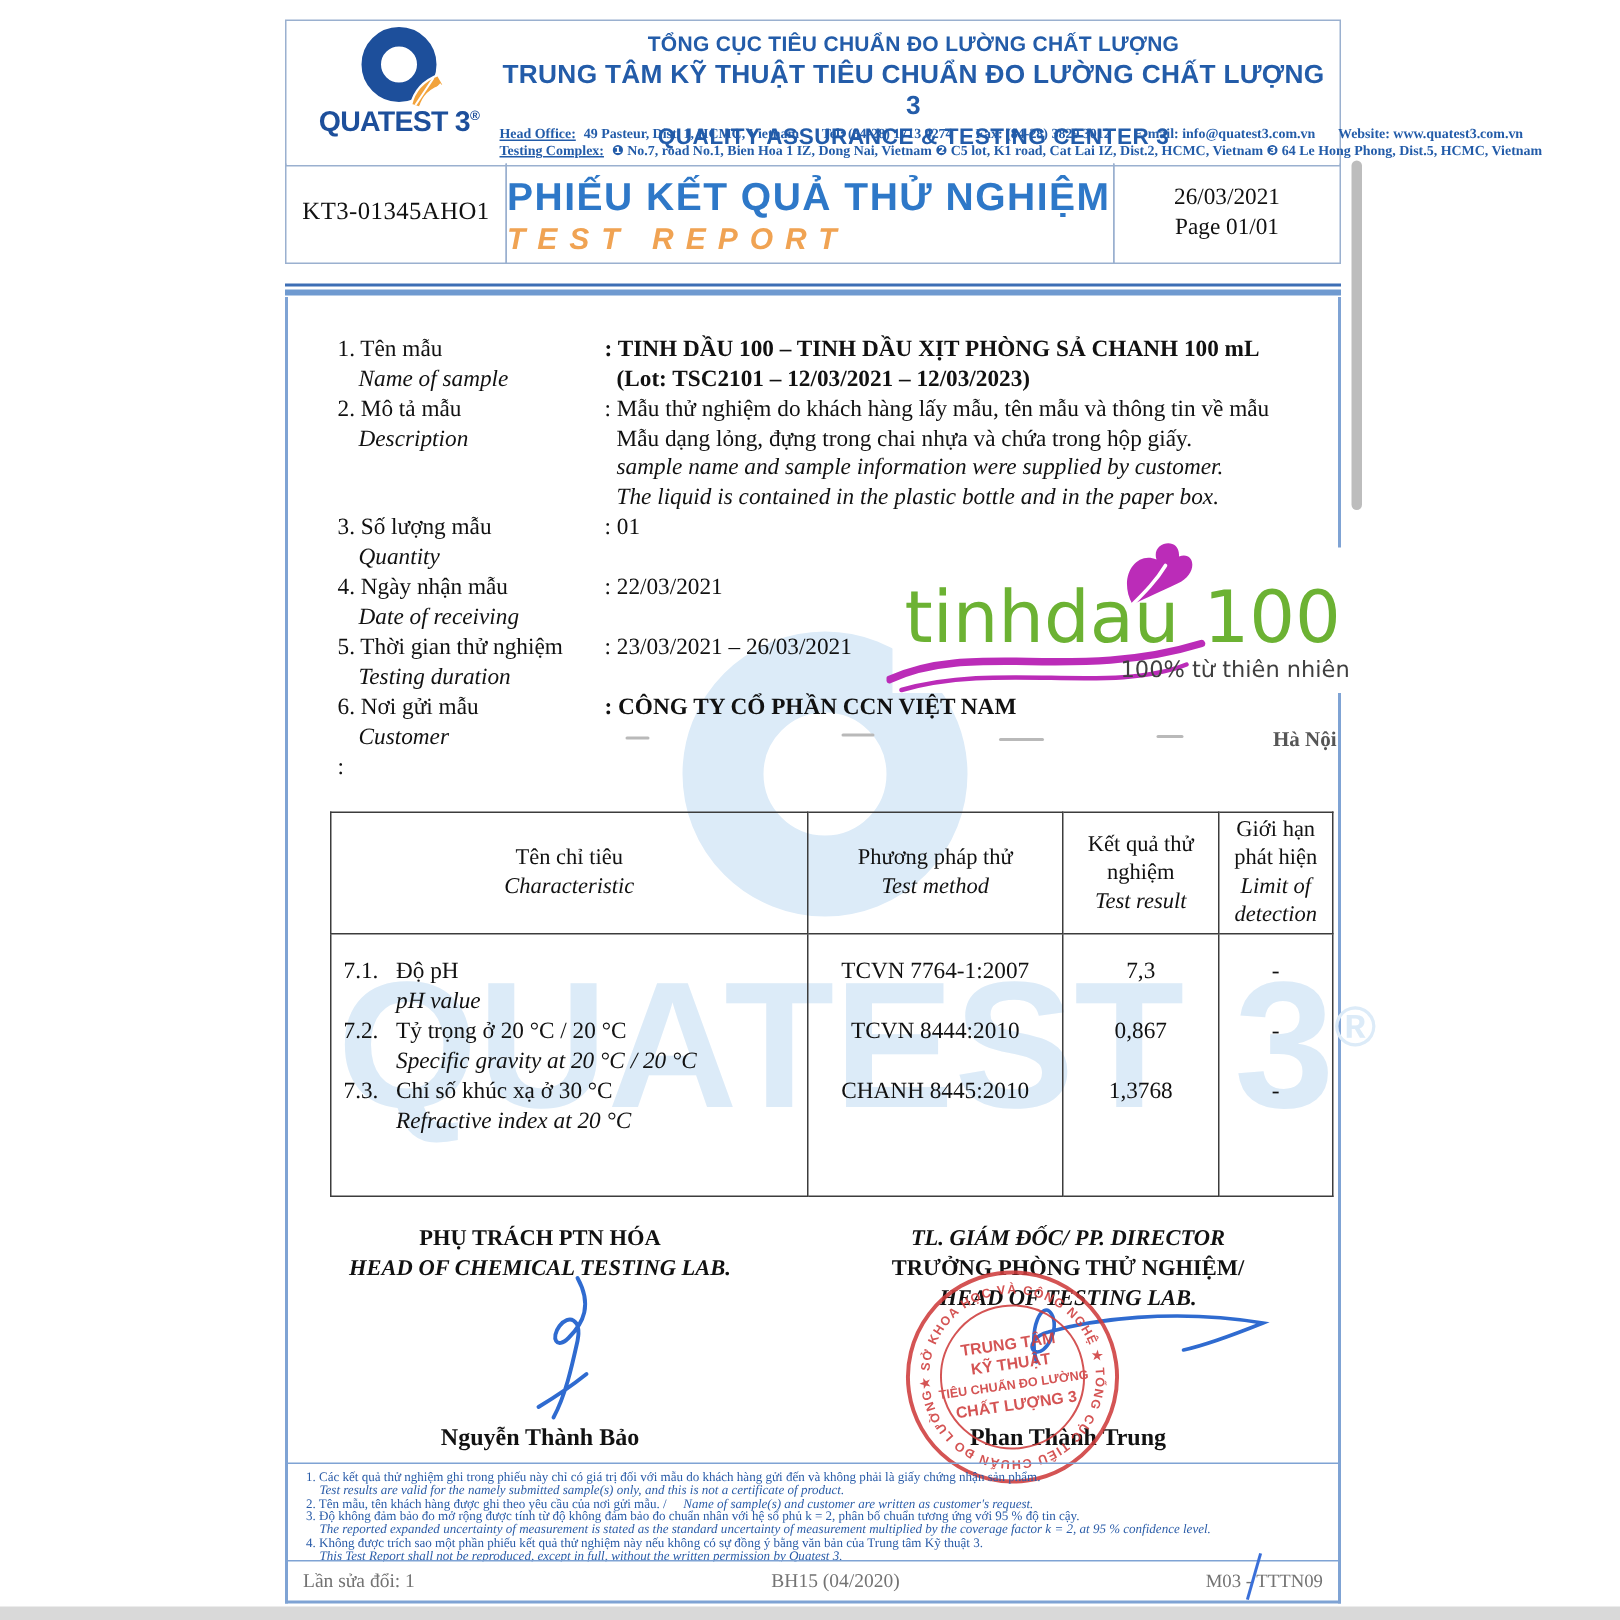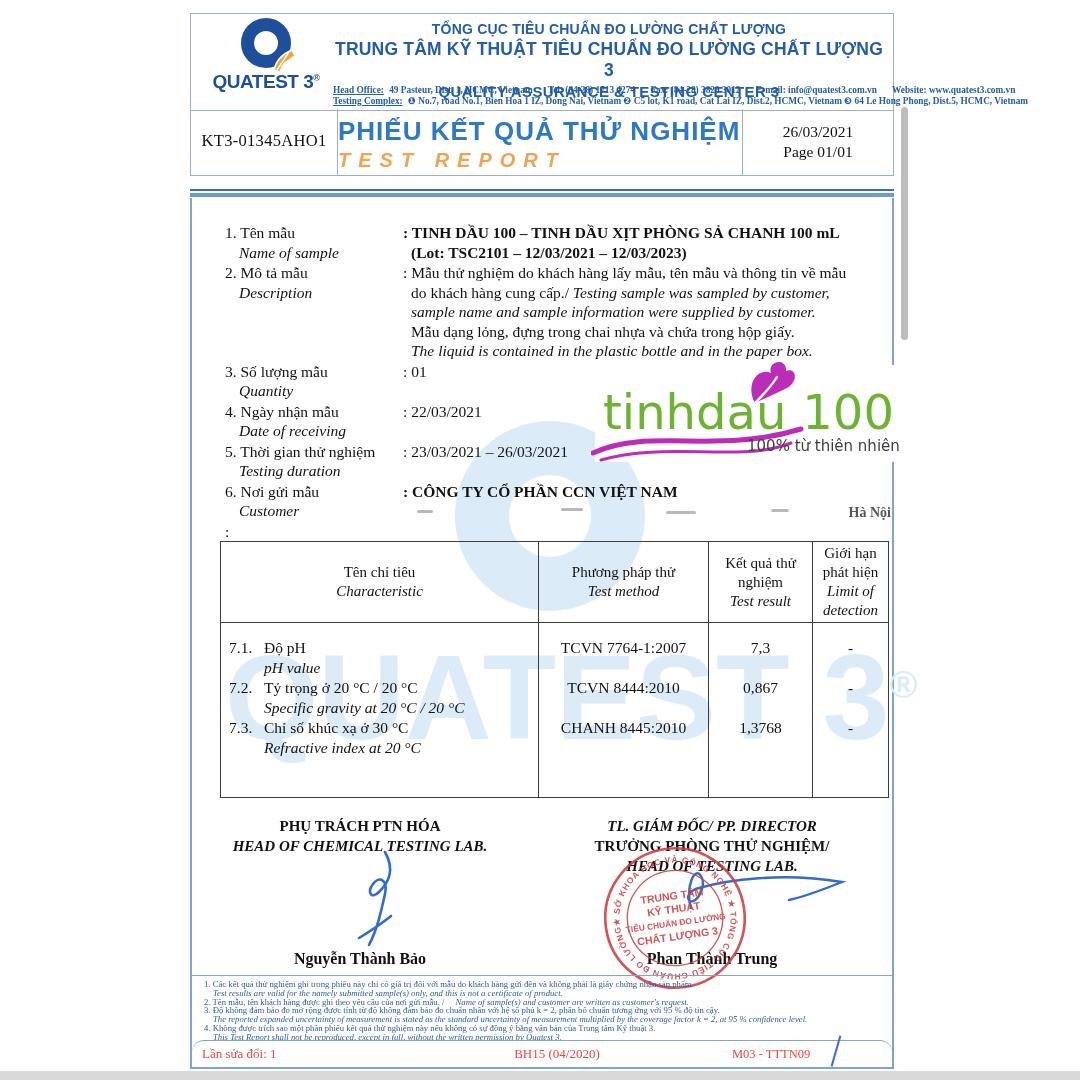--- a/index.html
+++ b/index.html
@@ -91,24 +91,24 @@
   .autograph-r{position:absolute;left:90px;top:40px;}
   .stamp{position:absolute;left:408px;top:645px;width:150px;height:150px;opacity:.88;
          transform:rotate(-8deg);}
 
   
   .fnotes{position:absolute;left:0;right:0;top:777px;bottom:26px;border-top:1.5px solid #7fa3d4;
           padding:4px 10px 0 12px;color:#2a5ca8;font-size:8.7px;line-height:8.3px;overflow:hidden;}
   .fnotes .en{font-style:italic;padding-left:9px;}
   .fnotes div{margin-bottom:0.5px;}
   .doc-footer{position:absolute;left:0;right:0;bottom:0;height:26px;border-top:1.5px solid #7fa3d4;
-              display:flex;align-items:center;color:#ef4444;font-size:13px;border-radius:12px;}
+              display:flex;align-items:center;color:#737373;font-size:13px;}
   .df-rev{padding-left:10px;width:180px;}
   .df-form{flex:1;text-align:center;}
-  .df-code{width:150px;text-align:left;padding-right:10px;font-size:12.5px;}
+  .df-code{width:150px;text-align:right;padding-right:10px;font-size:12.5px;}
   .pen-mark{position:absolute;right:55px;bottom:0px;width:2px;height:32px;background:#3a6fd8;
             transform:rotate(16deg);}
 
   
   .td-logo{position:absolute;left:403px;top:167px;width:310px;height:97px;background:#fff;}
   .butterfly{position:absolute;left:148px;top:-6px;}
   .td-text-row{position:absolute;left:8px;top:22px;white-space:nowrap;
                font-family:"DejaVu Sans",sans-serif;color:#6cb233;font-size:48px;line-height:50px;}
   .td-num{margin-left:16px;margin-top:16px;}
   .swoosh{position:absolute;left:-4px;top:56px;}
@@ -189,23 +189,22 @@
           </div>
         </div>
 
         <div class="item">
           <div class="ilab">
             <div><span>2.</span> <span>Mô tả mẫu</span></div>
             <div class="en">Description</div>
           </div>
           <div class="ival">
             <div>: Mẫu thử nghiệm do khách hàng lấy mẫu, tên mẫu và thông tin về mẫu</div>
-            <div class="cont"><span>do khách hàng cung cấp./ </span><span class="i">Testing sample was sampled by customer,</span></div>
+            <div class="cont">Mẫu dạng lỏng, đựng trong chai nhựa và chứa trong hộp giấy.</div>
             <div class="cont i">sample name and sample information were supplied by customer.</div>
-            <div class="cont">Mẫu dạng lỏng, đựng trong chai nhựa và chứa trong hộp giấy.</div>
             <div class="cont i">The liquid is contained in the plastic bottle and in the paper box.</div>
           </div>
         </div>
 
         <div class="item">
           <div class="ilab">
             <div><span>3.</span> <span>Số lượng mẫu</span></div>
             <div class="en">Quantity</div>
           </div>
           <div class="ival">

